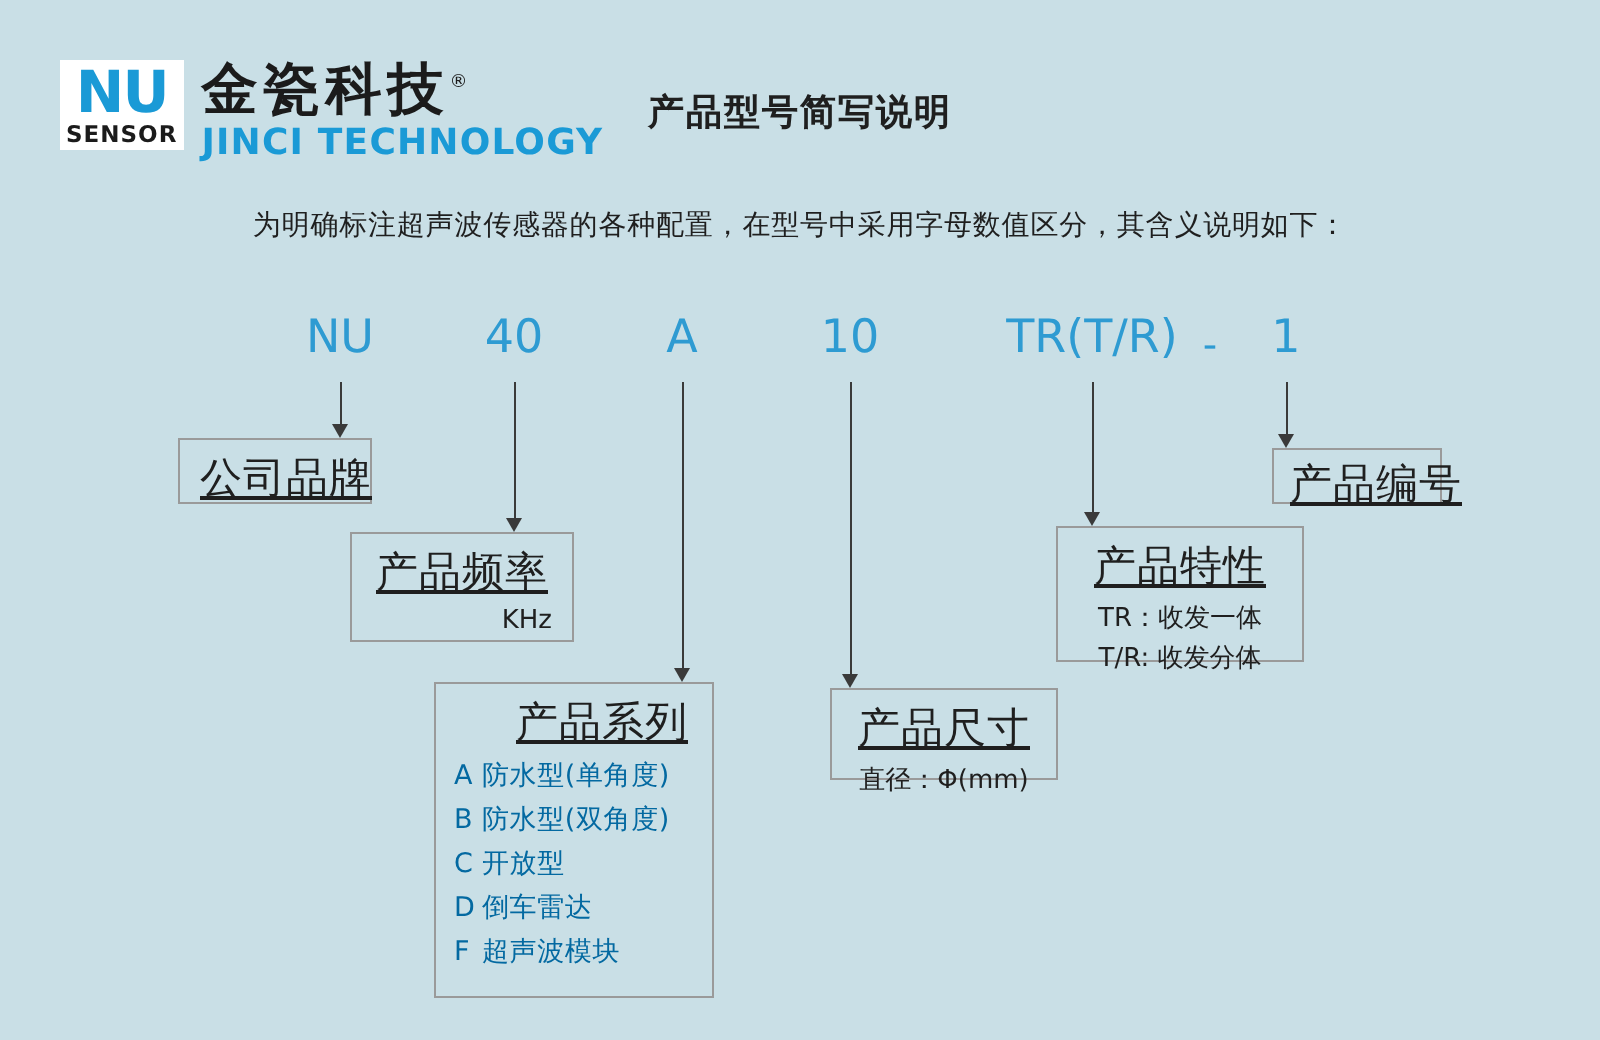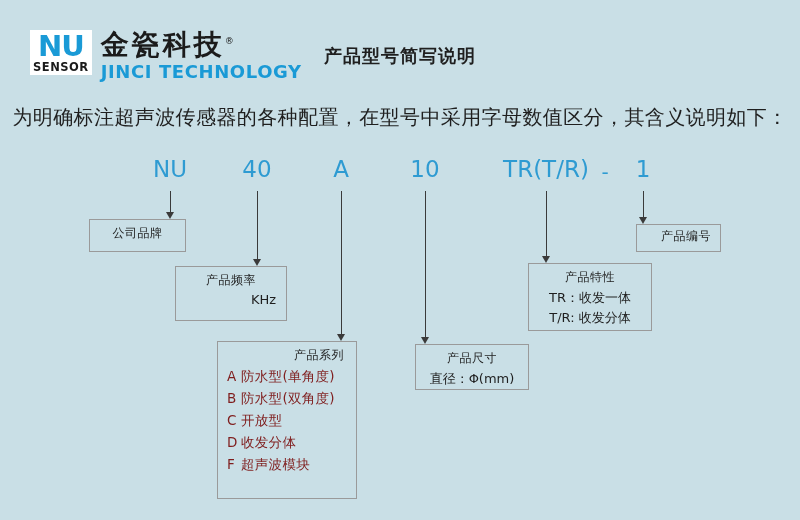--- a/index.html
+++ b/index.html
@@ -94,21 +94,21 @@
     font-weight: 600;
     color: #1f1f1f;
     letter-spacing: 1px;
   }
   .page-subtitle {
     position: absolute;
     left: 0;
     top: 104px;
     width: 800px;
     text-align: center;
-    font-size: 20px;
+    font-size: 14px;
     color: #1f1f1f;
     letter-spacing: 0.4px;
   }
 
   
   .model-token {
     position: absolute;
     top: 158px;
     font-size: 23px;
     color: #2e9bd2;
@@ -140,41 +140,42 @@
 
   
   .box {
     position: absolute;
     border: 1px solid #9a9a9a;
     background: transparent;
     box-sizing: border-box;
     padding: 5px 10px 6px 10px;
   }
   .box-title {
-    font-size: 12px;
+    font-size: 21px;
     color: #1f1f1f;
     text-align: center;
     white-space: nowrap;
     letter-spacing: 0.5px;
+    text-decoration: underline;
   }
   .box-sub {
     font-size: 13px;
     color: #1f1f1f;
     white-space: nowrap;
     margin-top: 3px;
   }
   .box-sub.right {
     text-align: right;
   }
   .box-sub.center {
     text-align: center;
   }
   .series-item {
     font-size: 13.5px;
-    color: #7f1d1d;
+    color: #0369a1;
     white-space: nowrap;
     margin-top: 4px;
     letter-spacing: 0.3px;
   }
   .series-letter {
     display: inline-block;
     min-width: 14px;
   }
 </style>
 </head>
@@ -229,32 +230,32 @@
   <div class="box" style="left:175px; top:266px; width:112px; height:55px;">
     <div class="box-title">产品频率</div>
     <div class="box-sub right">KHz</div>
   </div>
 
   <div class="box" style="left:217px; top:341px; width:140px; height:158px; padding:5px 6px 8px 9px;">
     <div class="box-title" style="text-align:right; padding-right:6px;">产品系列</div>
     <div class="series-item"><span class="series-letter">A</span><span>防水型(单角度)</span></div>
     <div class="series-item"><span class="series-letter">B</span><span>防水型(双角度)</span></div>
     <div class="series-item"><span class="series-letter">C</span><span>开放型</span></div>
-    <div class="series-item"><span class="series-letter">D</span><span>收发分体</span></div>
+    <div class="series-item"><span class="series-letter">D</span><span>倒车雷达</span></div>
     <div class="series-item"><span class="series-letter">F</span><span>超声波模块</span></div>
   </div>
 
   <div class="box" style="left:415px; top:344px; width:114px; height:46px;">
     <div class="box-title">产品尺寸</div>
     <div class="box-sub center">直径：Φ(mm)</div>
   </div>
 
   <div class="box" style="left:528px; top:263px; width:124px; height:68px;">
     <div class="box-title">产品特性</div>
     <div class="box-sub center">TR：收发一体</div>
     <div class="box-sub center" style="margin-top:2px;">T/R: 收发分体</div>
   </div>
 
-  <div class="box" style="left:636px; top:224px; width:85px; height:28px; padding:3px 24px;">
+  <div class="box" style="left:636px; top:224px; width:85px; height:28px; padding:3px 8px;">
     <div class="box-title">产品编号</div>
   </div>
 
 </div>
 
 </body></html>

